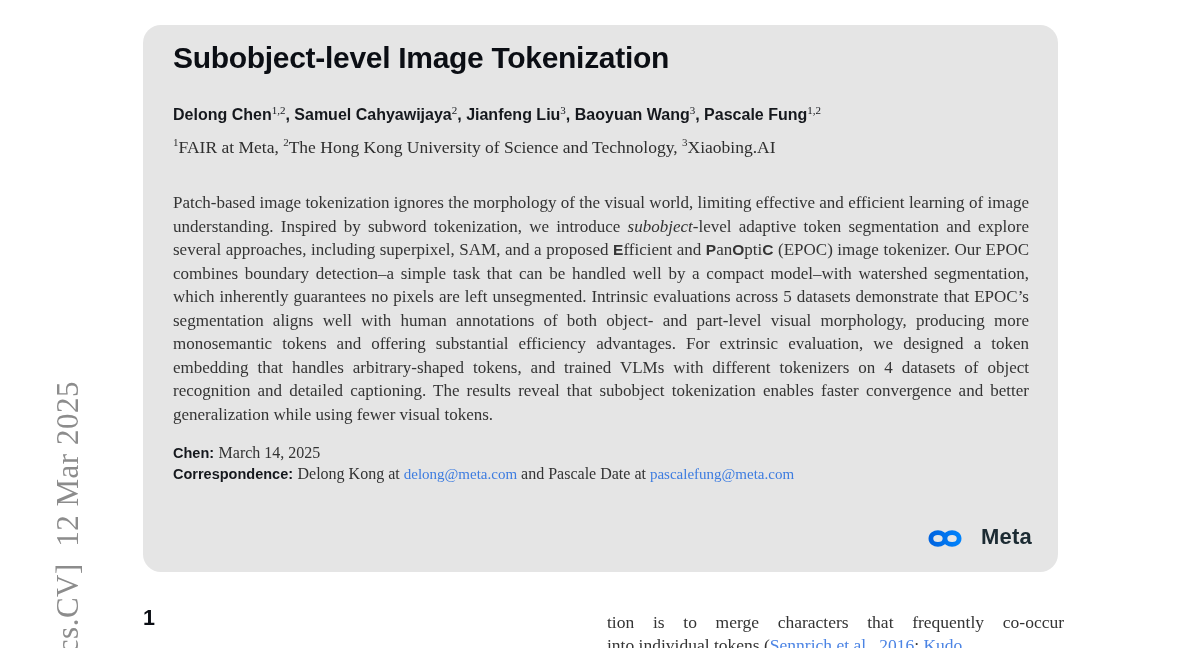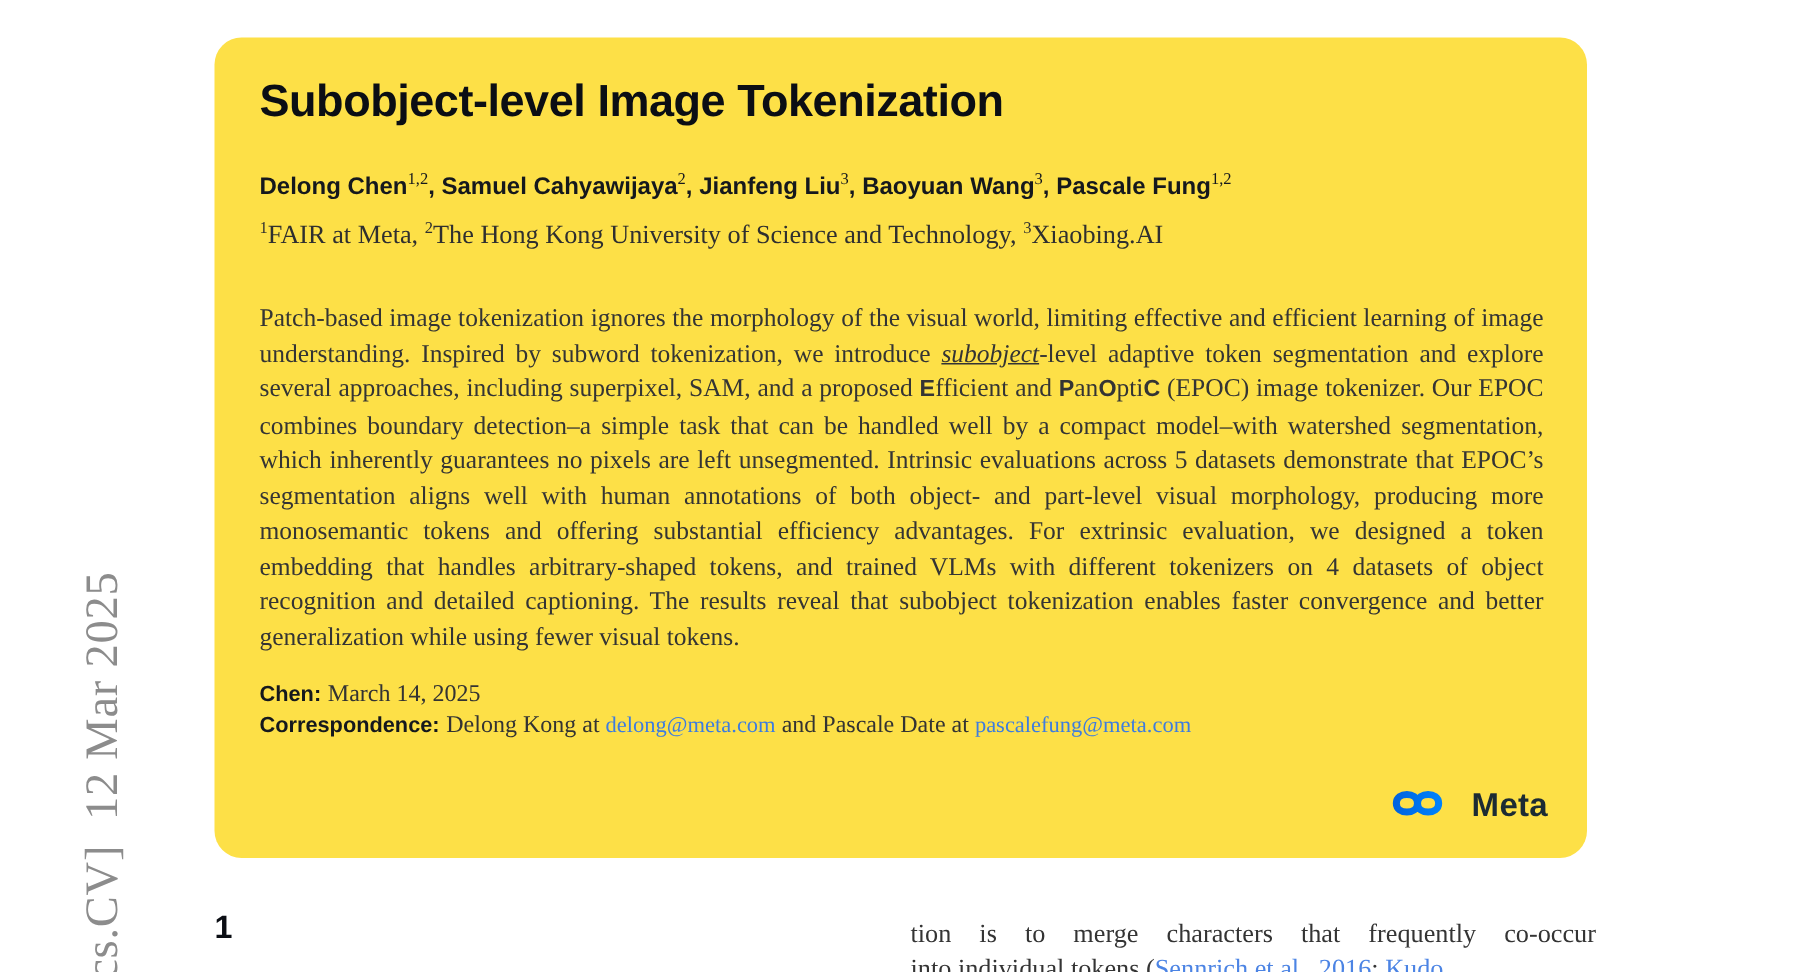--- a/index.html
+++ b/index.html
@@ -18,24 +18,24 @@
     font-family: "Liberation Serif", serif;
     font-size: 31px;
     letter-spacing: 0.5px;
     color: #8c8c8c;
     white-space: pre;
   }
   .card {
     position: absolute;
     left: 143px; top: 25px;
     width: 915px; height: 547px;
-    background: #fde047;
+    background: #e5e5e5;
     border-radius: 18px;
     box-sizing: border-box;
-    padding: 26px 30px 24px 30px;
+    padding: 16px 30px 24px 30px;
     overflow: hidden;
   }
   .title {
     margin: 0;
     font-size: 30px;
     font-weight: 700;
     letter-spacing: -0.3px;
     color: #0b0e14;
   }
   .authors {
@@ -59,21 +59,21 @@
   .affil sup { font-size: 11px; }
   .abstract {
     margin-top: 33px;
     width: 856px;
     font-family: "Liberation Serif", serif;
     font-size: 17px;
     line-height: 23.5px;
     text-align: justify;
     color: #343434;
   }
-  .abstract .it { font-style: italic; text-decoration: underline; }
+  .abstract .it { font-style: italic; }
   .abstract .bs {
     font-family: "Liberation Sans", sans-serif;
     font-weight: 700;
     font-size: 15.5px;
   }
   .meta-row { margin-top: 18px; }
   .meta-row + .meta-row { margin-top: 3px; }
   .label {
     font-weight: 700;
     font-size: 14.5px;
@@ -87,21 +87,21 @@
   .email {
     font-family: Liberation Serif, serif;
     font-size: 15px;
     color: #3d7ce0;
     text-decoration: none;
   }
   .meta-logo {
     position: absolute;
     right: 26px; bottom: 22px;
     display: flex;
-    align-items: flex-start;
+    align-items: flex-end;
     gap: 18px;
   }
   .meta-wordmark {
     font-weight: 700;
     font-size: 22px;
     color: #1c2b33;
     letter-spacing: 0.2px;
   }
   .section-heading {
     position: absolute;

